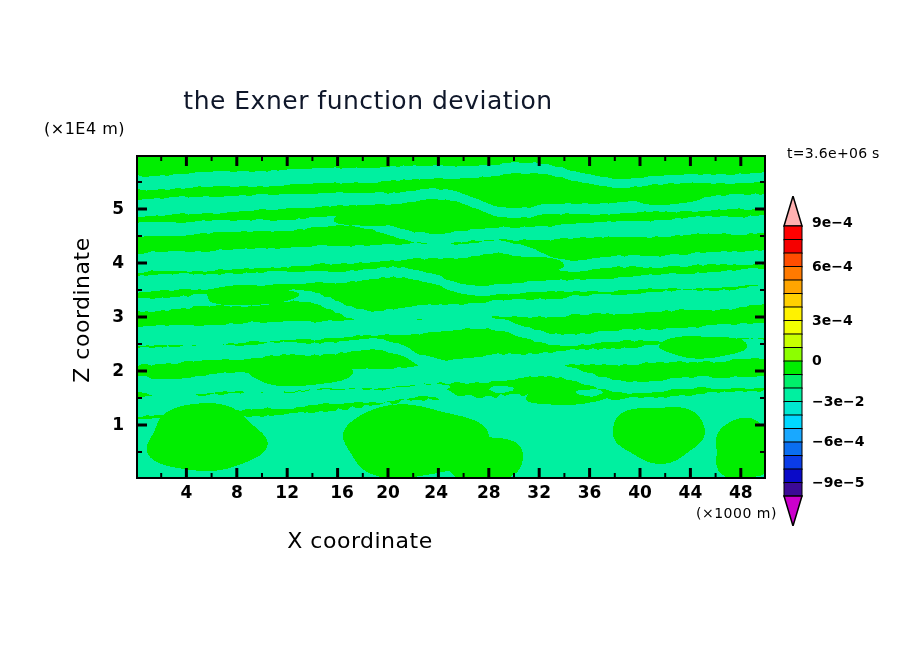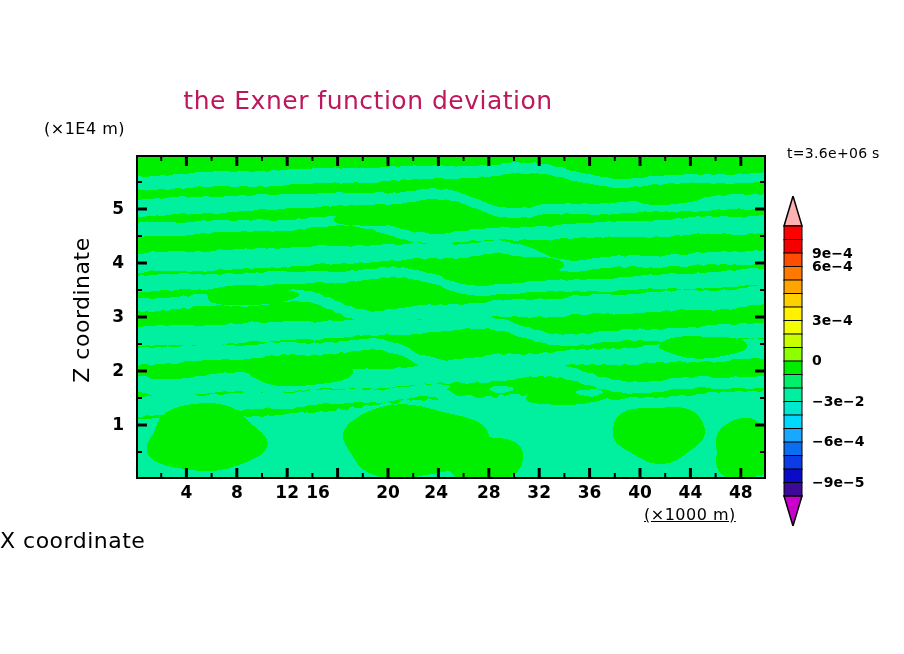--- a/index.html
+++ b/index.html
@@ -17,50 +17,49 @@
   }
   .abs { position: absolute; }
 
   #plot-title {
     left: 0;
     top: 86px;
     width: 736px;
     text-align: center;
     font-size: 25px;
     letter-spacing: 0.5px;
-    color: #be185d;
+    color: #0f172a;
   }
 
   #y-unit-label {
     left: 44px;
     top: 119px;
     font-size: 16px;
     letter-spacing: 0.5px;
   }
 
   #time-annotation {
     left: 787px;
     top: 145px;
     font-size: 14px;
     letter-spacing: 0.3px;
   }
 
   #x-unit-label {
-    left: 644px;
+    left: 696px;
     top: 505px;
-    font-size: 16px;
-    letter-spacing: 0.5px;
-    text-decoration: underline;
+    font-size: 14px;
+    letter-spacing: 0.5px;
   }
 
   #x-axis-title {
     left: 0;
     top: 528px;
     width: 720px;
-    text-align: left;
+    text-align: center;
     font-size: 22px;
     letter-spacing: 0.5px;
   }
 
   #y-axis-title {
     left: -21px;
     top: 300px;
     width: 200px;
     text-align: center;
     font-size: 22px;
@@ -238,21 +237,21 @@
       <line x1="630" y1="27" x2="624" y2="27" stroke="#000" stroke-width="2"></line>
       <line x1="0" y1="0" x2="6" y2="0" stroke="#000" stroke-width="2"></line>
       <line x1="630" y1="0" x2="624" y2="0" stroke="#000" stroke-width="2"></line>
     </svg>
 </div>
 
 <div class="abs" id="xticks">
     <div class="xtick-label" style="left: 186.4px;">4</div>
     <div class="xtick-label" style="left: 236.8px;">8</div>
     <div class="xtick-label" style="left: 287.2px;">12</div>
-    <div class="xtick-label" style="left: 318px;">16</div>
+    <div class="xtick-label" style="left: 342px;">16</div>
     <div class="xtick-label" style="left: 388px;">20</div>
     <div class="xtick-label" style="left: 418px; text-align: right;">24</div>
     <div class="xtick-label" style="left: 488.8px;">28</div>
     <div class="xtick-label" style="left: 539.2px;">32</div>
     <div class="xtick-label" style="left: 589.6px;">36</div>
     <div class="xtick-label" style="left: 640px;">40</div>
     <div class="xtick-label" style="left: 690.4px;">44</div>
     <div class="xtick-label" style="left: 740.8px;">48</div>
   </div>
 <div class="abs" id="yticks">
@@ -283,20 +282,20 @@
       <rect x="6" y="219" width="18" height="13.9" fill="#00D8FF" stroke="#000" stroke-width="1"></rect>
       <rect x="6" y="232.5" width="18" height="13.9" fill="#19A8FF" stroke="#000" stroke-width="1"></rect>
       <rect x="6" y="246" width="18" height="13.9" fill="#0A6EF0" stroke="#000" stroke-width="1"></rect>
       <rect x="6" y="259.5" width="18" height="13.9" fill="#0B3CE8" stroke="#000" stroke-width="1"></rect>
       <rect x="6" y="273" width="18" height="13.9" fill="#0A0AC8" stroke="#000" stroke-width="1"></rect>
       <rect x="6" y="286.5" width="18" height="13.9" fill="#3C0A96" stroke="#000" stroke-width="1"></rect>
       <path d="M6,300 L24,300 L15,330 Z" fill="#CC00CC" stroke="#000" stroke-width="1.5"></path>
     </svg>
 </div>
 <div class="abs" id="cbar-labels">
-    <div class="cbar-label" style="top: 254px; text-align: center;">9e−4</div>
+    <div class="cbar-label" style="top: 223px; text-align: center;">9e−4</div>
     <div class="cbar-label" style="top: 267px;">6e−4</div>
     <div class="cbar-label" style="top: 320.5px;">3e−4</div>
     <div class="cbar-label" style="top: 361px;">0</div>
     <div class="cbar-label" style="top: 401.5px;">−3e−2</div>
     <div class="cbar-label" style="top: 442px;">−6e−4</div>
     <div class="cbar-label" style="top: 482.5px;">−9e−5</div>
   </div>
 
 </body></html>

